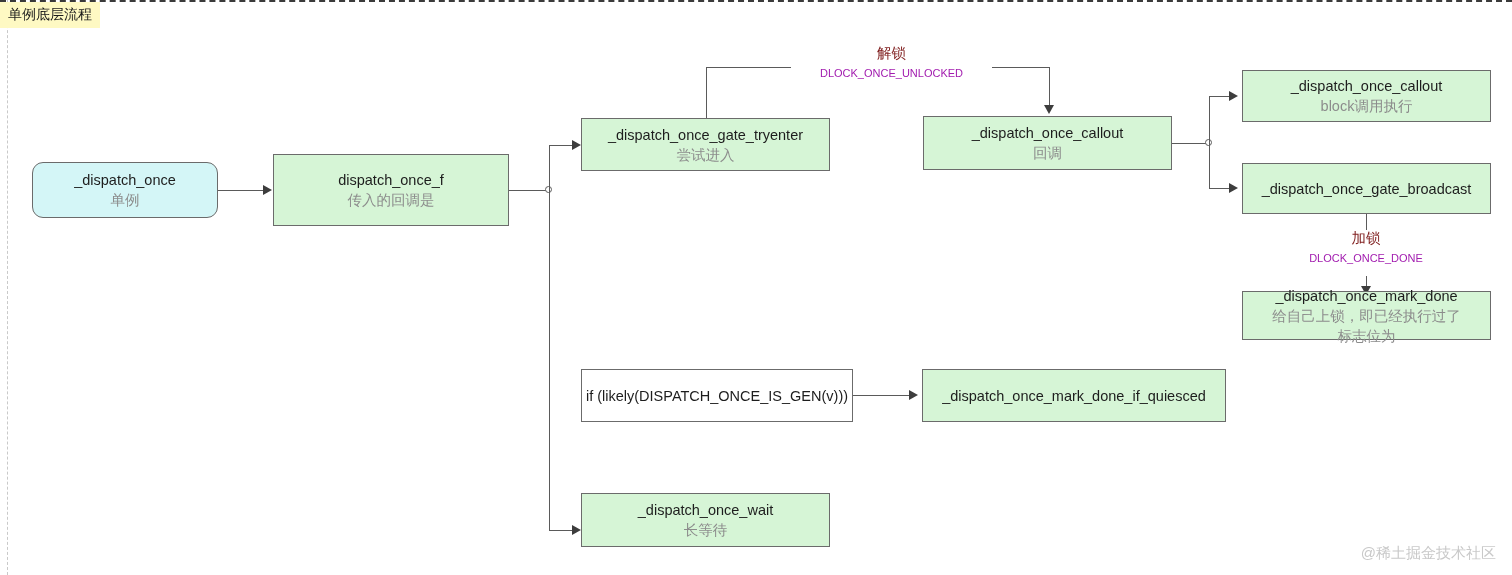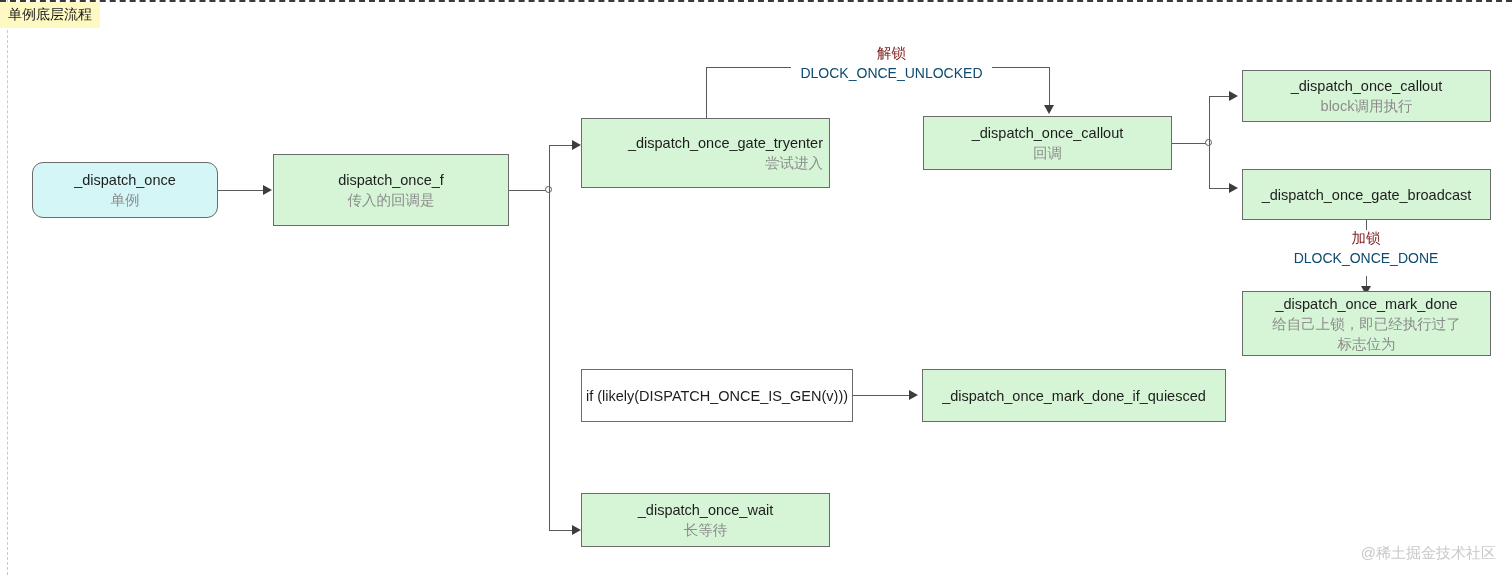--- a/index.html
+++ b/index.html
@@ -110,22 +110,22 @@
     white-space: nowrap;
   }
   .edge-label .lab-red {
     display: block;
     color: #7f1d1d;
     font-size: 14.5px;
     line-height: 19px;
   }
   .edge-label .lab-gray {
     display: block;
-    color: #0c4a6e;
-    font-size: 14px;
+    color: #a21caf;
+    font-size: 11px;
     line-height: 20px;
   }
   .watermark {
     position: absolute;
     right: 16px;
     bottom: 12px;
     color: #c9c9c9;
     font-size: 15px;
     line-height: 20px;
     white-space: nowrap;
@@ -192,40 +192,40 @@
   <div class="node cyan" style="left:32px; top:162px; width:186px; height:56px;border-radius:11px;">
     <span class="t1">_dispatch_once</span>
     <span class="t2">单例</span>
   </div>
 
   <div class="node green" style="left:273px; top:154px; width:236px; height:72px;">
     <span class="t1">dispatch_once_f</span>
     <span class="t2">传入的回调是</span>
   </div>
 
-  <div class="node green" style="left:581px; top:118px; width:249px; height:70px;align-items:flex-end;">
+  <div class="node green" style="left:581px; top:118px; width:249px; height:53px;">
     <span class="t1">_dispatch_once_gate_tryenter</span>
     <span class="t2">尝试进入</span>
   </div>
 
   <div class="node green" style="left:923px; top:116px; width:249px; height:54px;">
     <span class="t1">_dispatch_once_callout</span>
     <span class="t2">回调</span>
   </div>
 
   <div class="node green" style="left:1242px; top:70px; width:249px; height:52px;">
     <span class="t1">_dispatch_once_callout</span>
     <span class="t2">block调用执行</span>
   </div>
 
-  <div class="node green" style="left:1242px; top:163px; width:249px; height:51px;margin-top:6px;">
+  <div class="node green" style="left:1242px; top:163px; width:249px; height:51px;">
     <span class="t1">_dispatch_once_gate_broadcast</span>
   </div>
 
-  <div class="node green" style="left:1242px; top:291px; width:249px; height:65px;">
+  <div class="node green" style="left:1242px; top:291px; width:249px; height:49px;">
     <span class="t1">_dispatch_once_mark_done</span>
     <span class="t2">给自己上锁，即已经执行过了</span>
     <span class="t3">标志位为</span>
   </div>
 
 
   <div class="node white" style="left:581px; top:369px; width:272px; height:53px;text-align:center;">
     <span class="t1">if (likely(DISPATCH_ONCE_IS_GEN(v)))</span>
   </div>
 

